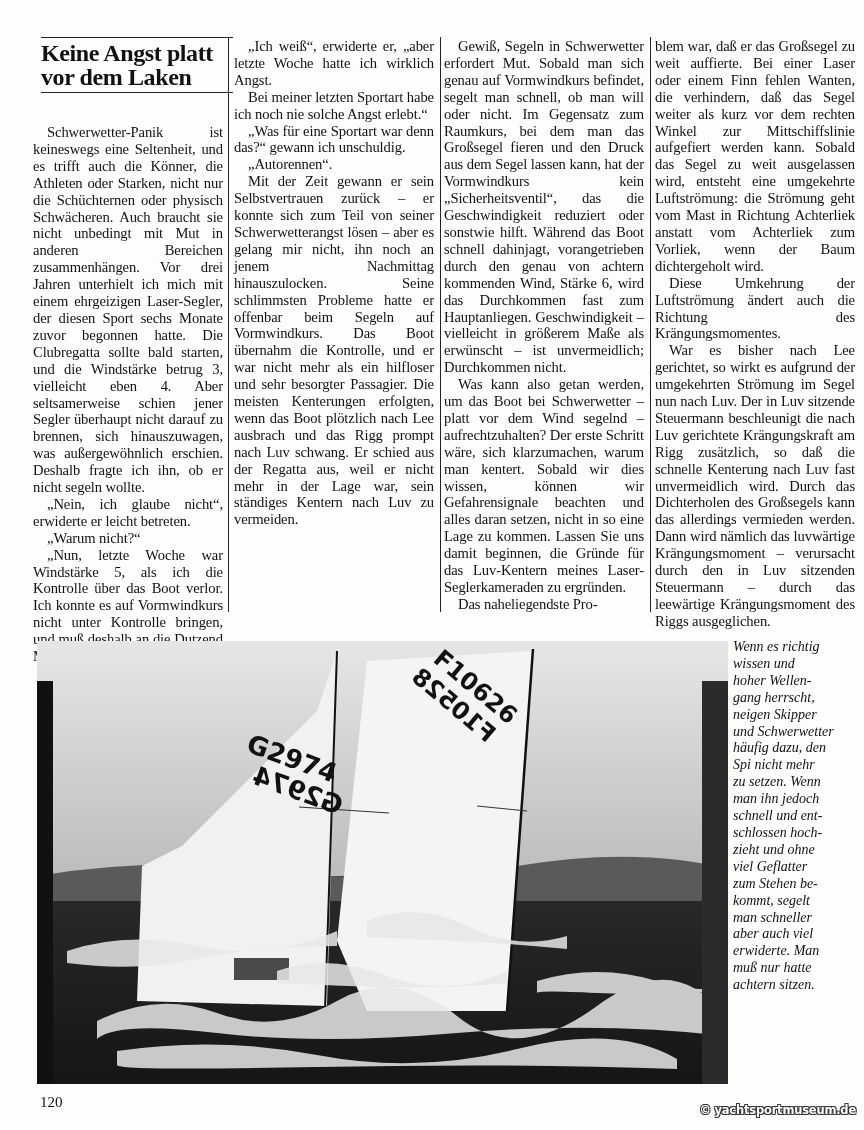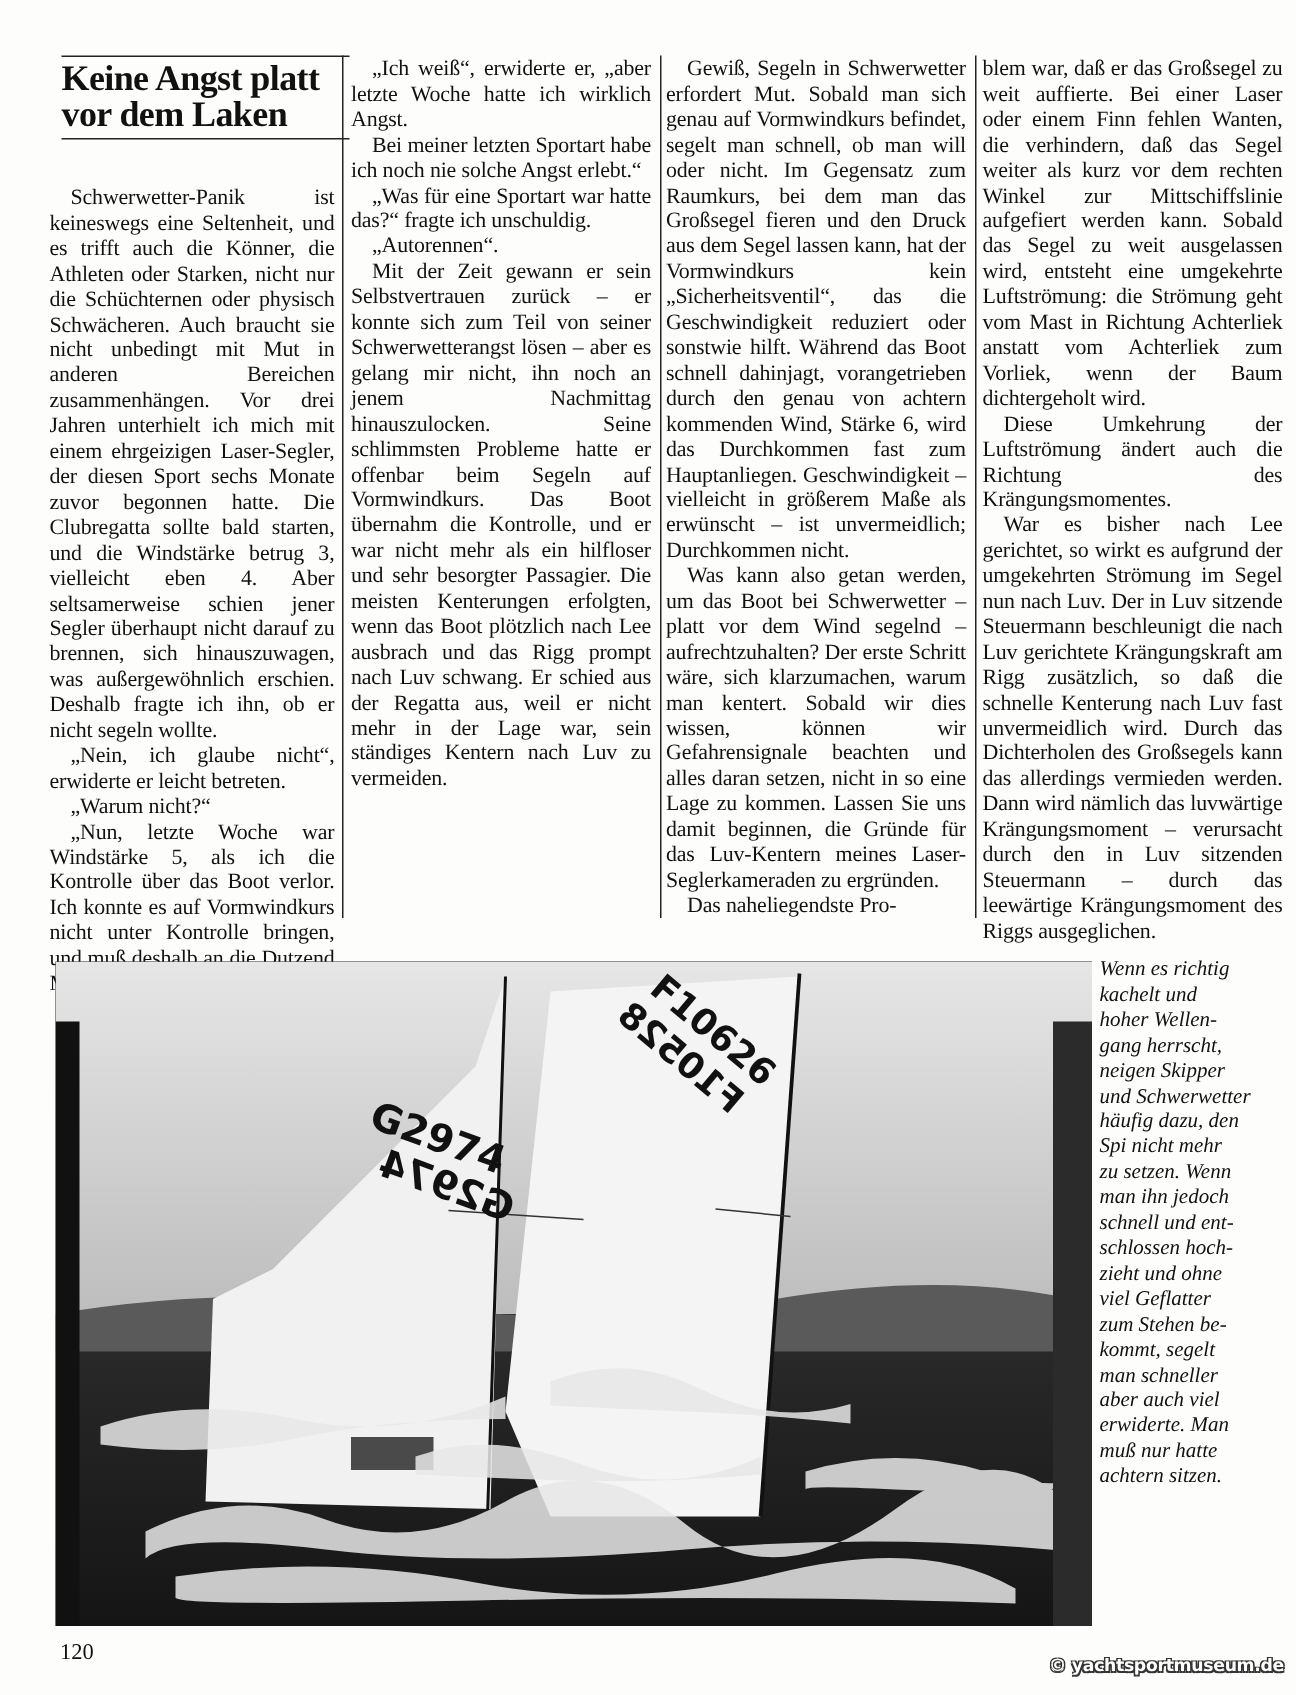--- a/index.html
+++ b/index.html
@@ -56,21 +56,21 @@
     <p>„Warum nicht?“</p>
     <p>„Nun, letzte Woche war Windstärke 5, als ich die Kontrolle über das Boot verlor. Ich konnte es auf Vormwindkurs nicht unter Kontrolle bringen, und muß deshalb an die Dutzend Male ge-</p>
   </div>
 </div>
 
 <div class="rule" style="left:228px; top:37px; height:575px;"></div>
 
 <div class="col col2">
   <p>„Ich weiß“, erwiderte er, „aber letzte Woche hatte ich wirklich Angst.</p>
   <p>Bei meiner letzten Sportart habe ich noch nie solche Angst erlebt.“</p>
-  <p>„Was für eine Sportart war hatte das?“ fragte ich unschuldig.</p>
+  <p>„Was für eine Sportart war denn das?“ gewann ich unschuldig.</p>
   <p>„Autorennen“.</p>
   <p>Mit der Zeit gewann er sein Selbstvertrauen zurück – er konnte sich zum Teil von seiner Schwerwetterangst lösen – aber es gelang mir nicht, ihn noch an jenem Nachmittag hinauszulocken. Seine schlimmsten Probleme hatte er offenbar beim Segeln auf Vormwindkurs. Das Boot übernahm die Kontrolle, und er war nicht mehr als ein hilfloser und sehr besorgter Passagier. Die meisten Kenterungen erfolgten, wenn das Boot plötzlich nach Lee ausbrach und das Rigg prompt nach Luv schwang. Er schied aus der Regatta aus, weil er nicht mehr in der Lage war, sein ständiges Kentern nach Luv zu vermeiden.</p>
 </div>
 
 <div class="rule" style="left:440px; top:37px; height:575px;"></div>
 
 <div class="col col3">
   <p>Gewiß, Segeln in Schwerwetter erfordert Mut. Sobald man sich genau auf Vormwindkurs befindet, segelt man schnell, ob man will oder nicht. Im Gegensatz zum Raumkurs, bei dem man das Großsegel fieren und den Druck aus dem Segel lassen kann, hat der Vormwindkurs kein „Sicherheitsventil“, das die Geschwindigkeit reduziert oder sonstwie hilft. Während das Boot schnell dahinjagt, vorangetrieben durch den genau von achtern kommenden Wind, Stärke 6, wird das Durchkommen fast zum Hauptanliegen. Geschwindigkeit – vielleicht in größerem Maße als erwünscht – ist unvermeidlich; Durchkommen nicht.</p>
   <p>Was kann also getan werden, um das Boot bei Schwerwetter – platt vor dem Wind segelnd – aufrechtzuhalten? Der erste Schritt wäre, sich klarzumachen, warum man kentert. Sobald wir dies wissen, können wir Gefahrensignale beachten und alles daran setzen, nicht in so eine Lage zu kommen. Lassen Sie uns damit beginnen, die Gründe für das Luv-Kentern meines Laser-Seglerkameraden zu ergründen.</p>
   <p>Das naheliegendste Pro-</p>
@@ -126,21 +126,21 @@
       <path d="M500 340 Q560 322 620 340 T691 335 L691 350 Q620 355 560 352 T500 352 Z"></path>
       <path d="M80 410 Q180 395 280 414 T480 408 T640 418 L640 428 Q480 422 280 426 T80 424 Z"></path>
     </g>
     <rect x="0" y="40" width="16" height="403" fill="#111"></rect>
     <rect x="665" y="40" width="26" height="403" fill="#2b2b2b"></rect>
   </svg>
 </div>
 
 <div class="caption">
   <span>Wenn es richtig</span>
-  <span>kachelt und</span>
+  <span>wissen und</span>
   <span>hoher Wellen-</span>
   <span>gang herrscht,</span>
   <span>neigen Skipper</span>
   <span>und Schwerwetter</span>
   <span>häufig dazu, den</span>
   <span>Spi nicht mehr</span>
   <span>zu setzen. Wenn</span>
   <span>man ihn jedoch</span>
   <span>schnell und ent-</span>
   <span>schlossen hoch-</span>

